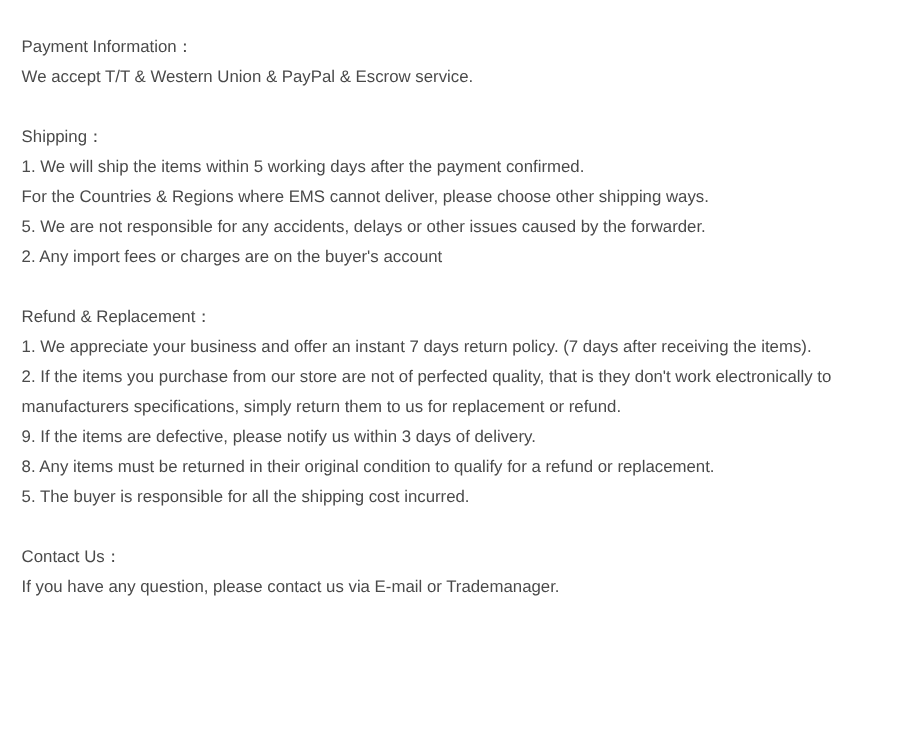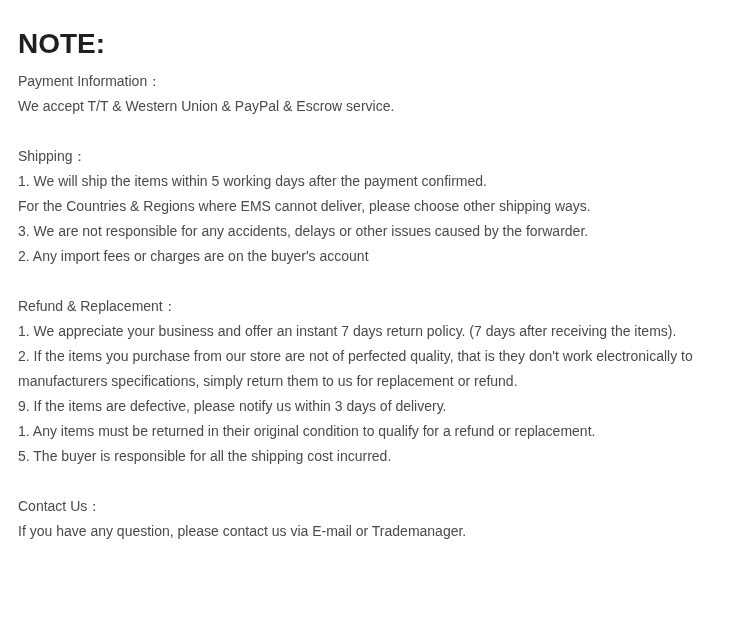--- a/index.html
+++ b/index.html
@@ -36,42 +36,41 @@
     line-height:25px;
     color:var(--body);
     white-space:nowrap;
   }
 </style>
 </head>
 <body>
 
 <div class="page">
 
-  <h1 class="note-title">NOTE:</h1>
 
   <div class="section">
     <div class="sec-title">Payment Information：</div>
     <div class="line">We accept T/T &amp; Western Union &amp; PayPal &amp; Escrow service.</div>
   </div>
 
   <div class="section">
     <div class="sec-title">Shipping：</div>
     <div class="line">1. We will ship the items within 5 working days after the payment confirmed.</div>
     <div class="line">For the Countries &amp; Regions where EMS cannot deliver, please choose other shipping ways.</div>
-    <div class="line">3. We are not responsible for any accidents, delays or other issues caused by the forwarder.</div>
+    <div class="line">5. We are not responsible for any accidents, delays or other issues caused by the forwarder.</div>
     <div class="line">2. Any import fees or charges are on the buyer's account</div>
   </div>
 
   <div class="section">
     <div class="sec-title">Refund &amp; Replacement：</div>
     <div class="line">1. We appreciate your business and offer an instant 7 days return policy. (7 days after receiving the items).</div>
     <div class="line">2. If the items you purchase from our store are not of perfected quality, that is they don't work electronically to</div>
     <div class="line">manufacturers specifications, simply return them to us for replacement or refund.</div>
     <div class="line">9. If the items are defective, please notify us within 3 days of delivery.</div>
-    <div class="line">1. Any items must be returned in their original condition to qualify for a refund or replacement.</div>
+    <div class="line">8. Any items must be returned in their original condition to qualify for a refund or replacement.</div>
     <div class="line">5. The buyer is responsible for all the shipping cost incurred.</div>
   </div>
 
   <div class="section">
     <div class="sec-title">Contact Us：</div>
     <div class="line">If you have any question, please contact us via E-mail or Trademanager.</div>
   </div>
 
 </div>
 

